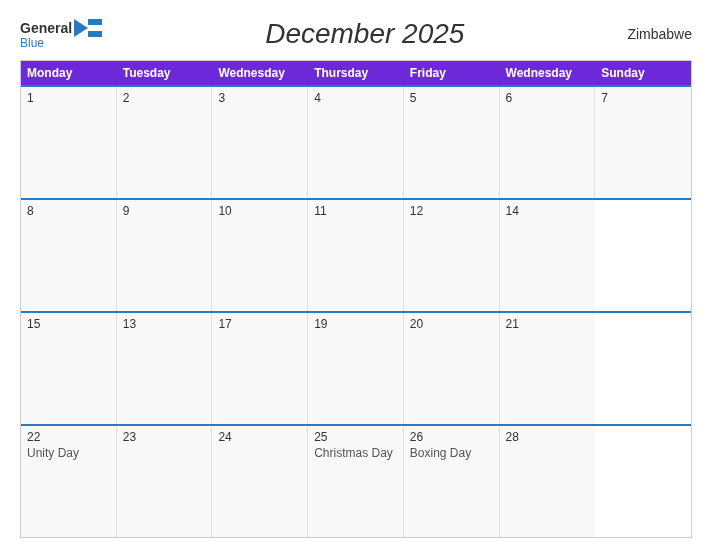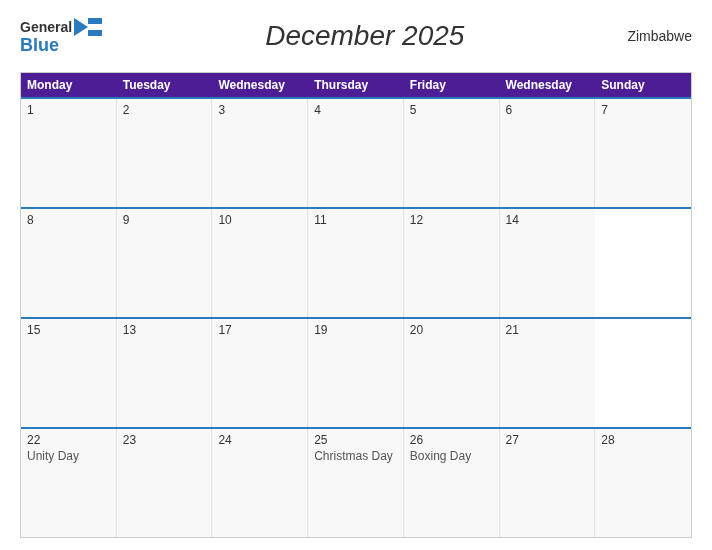--- a/index.html
+++ b/index.html
@@ -9,42 +9,41 @@
       background: #fff;
       font-family: Arial, sans-serif;
       overflow: hidden;
     }
     .page {
       width: 712px;
       height: 550px;
       padding: 18px 20px 12px 20px;
       display: flex;
       flex-direction: column;
-      gap: 8px;
     }
     .header {
       display: flex;
       align-items: center;
       justify-content: space-between;
       margin-bottom: 10px;
     }
     .logo {
       display: flex;
       flex-direction: column;
       align-items: flex-start;
     }
     .logo-general {
       font-size: 14px;
       font-weight: bold;
       color: #333;
       line-height: 1;
     }
     .logo-blue {
-      font-size: 18px;
-      font-weight: bold;
+      font-size: 12px;
+      font-weight: normal;
       color: #2a7abf;
       line-height: 1;
     }
     .logo-flag {
       width: 28px;
       height: 18px;
       display: inline-block;
       vertical-align: middle;
       margin-left: 2px;
     }
@@ -66,21 +65,21 @@
     }
     .calendar {
       flex: 1;
       display: flex;
       flex-direction: column;
       border: 1px solid #ccc;
     }
     .cal-header {
       display: grid;
       grid-template-columns: repeat(7, 1fr);
-      background: #4c1d95;
+      background: #6d28d9;
     }
     .cal-header-cell {
       color: #fff;
       font-size: 12px;
       font-weight: bold;
       padding: 5px 6px;
       text-align: left;
     }
     .cal-body {
       flex: 1;
@@ -227,21 +226,18 @@
           </div>
           <div class="cal-cell">
             <span class="day-number">25</span>
             <span class="day-event">Christmas Day</span>
           </div>
           <div class="cal-cell">
             <span class="day-number">26</span>
             <span class="day-event">Boxing Day</span>
           </div>
           <div class="cal-cell">
-            <span class="day-number">27</span>
-          </div>
-          <div class="cal-cell">
             <span class="day-number">28</span>
           </div>
         </div>
       </div>
   </div>
 </div>
 
 </body></html>

